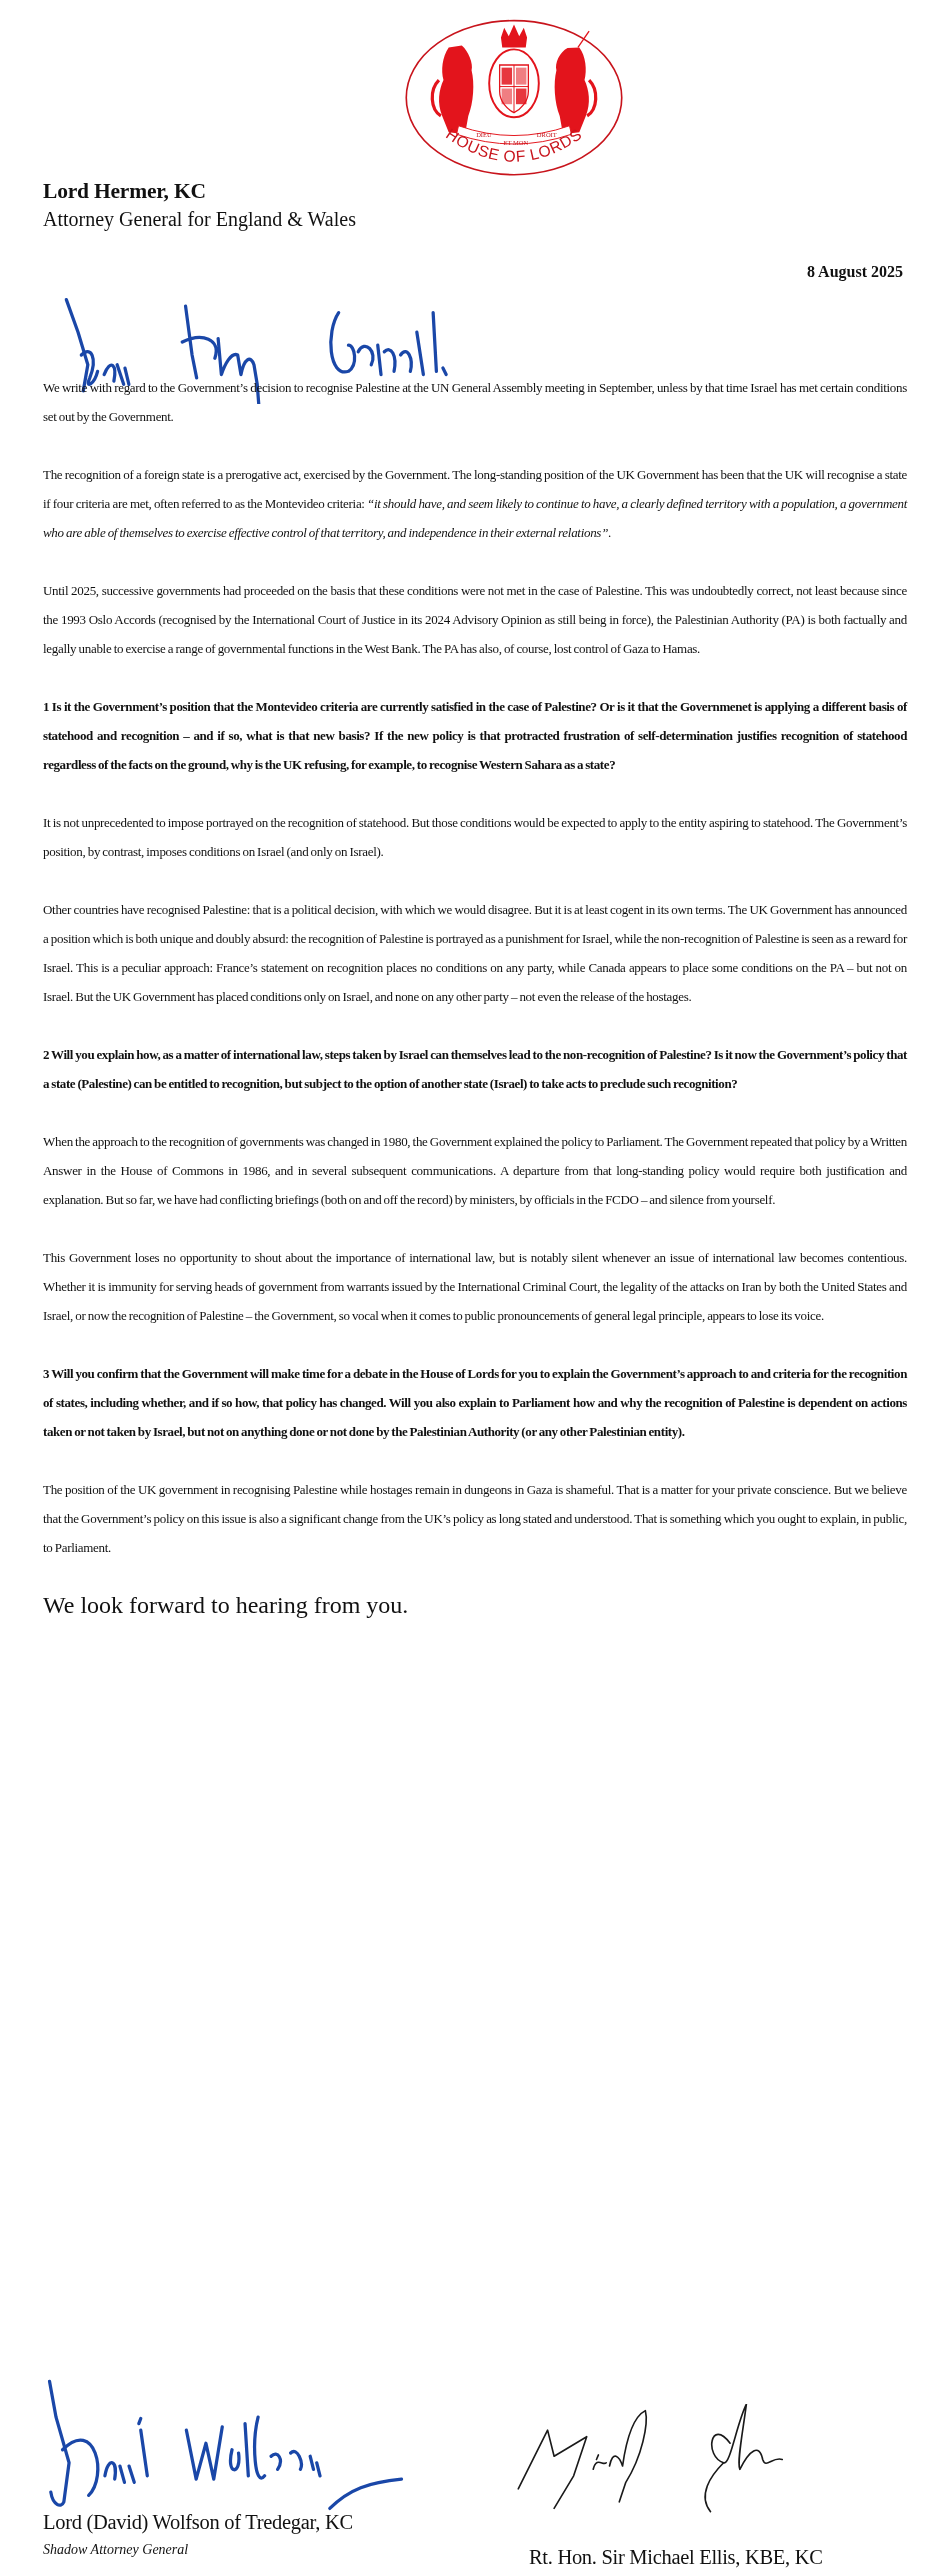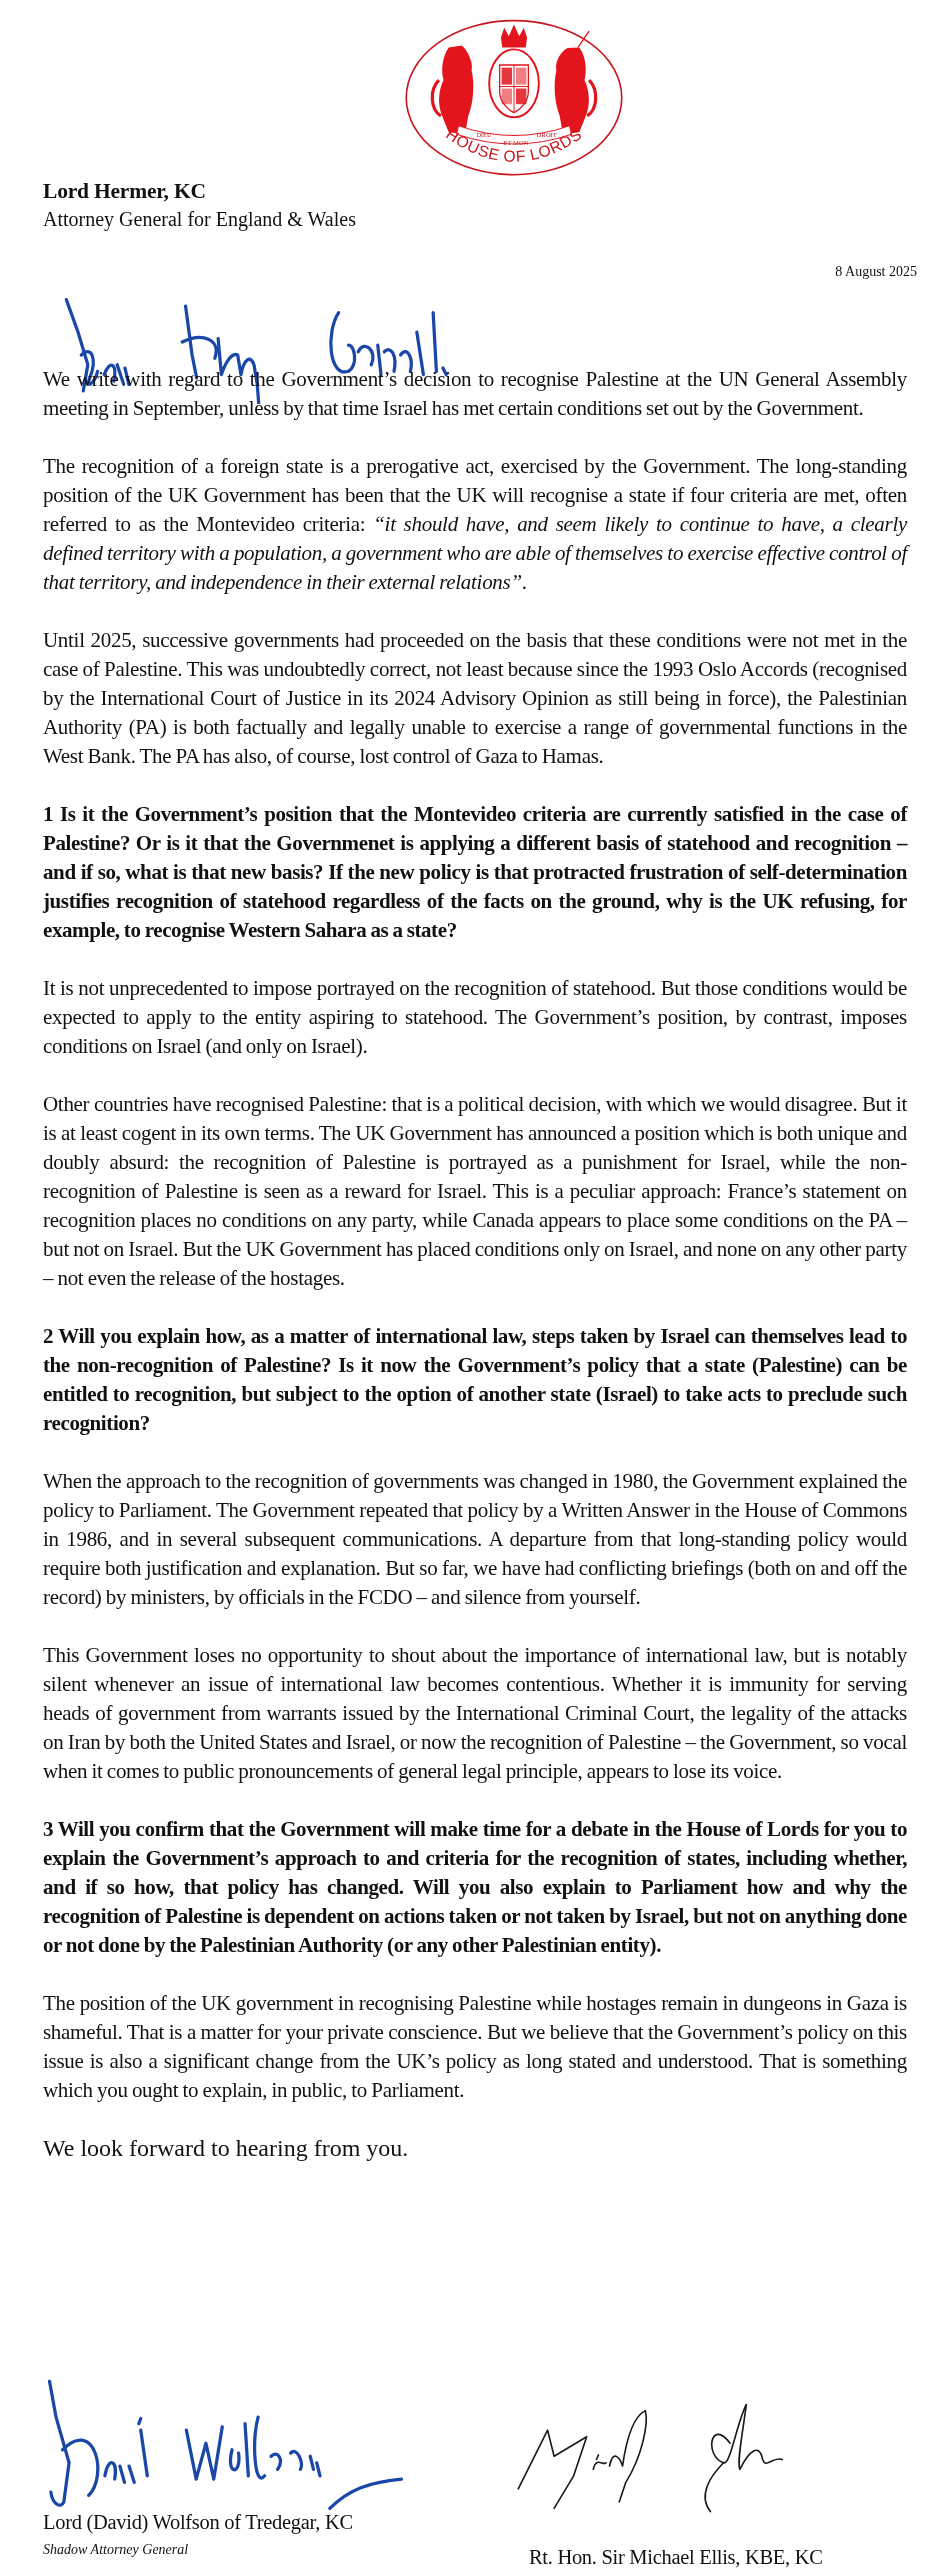--- a/index.html
+++ b/index.html
@@ -3,24 +3,24 @@
 <meta charset="utf-8">
 <style>
   html, body { margin: 0; padding: 0; background: #ffffff; }
   body { width: 949px; height: 2576px; position: relative; overflow: hidden;
          font-family: "Liberation Serif", "DejaVu Serif", serif; color: #111; }
   .page { position: absolute; left: 0; top: 0; width: 949px; height: 2576px; }
   .seal { position: absolute; left: 403px; top: 18px; width: 222px; height: 160px; }
   .addressee { position: absolute; left: 43px; top: 177px; }
   .addressee .name { font-size: 21.5px; line-height: 29px; font-weight: 700; letter-spacing: -0.2px; }
   .addressee .role { font-size: 20px; line-height: 27px; }
-  .date { position: absolute; right: 32px; top: 259px; font-size: 14px; line-height: 26px; }
+  .date { position: absolute; right: 46px; top: 259px; font-size: 16px; line-height: 26px; font-weight: bold; }
   .salutation { position: absolute; left: 52px; top: 293px; width: 430px; height: 111px; }
   .body { position: absolute; left: 43px; top: 365px; width: 864px; }
-  .para { font-size: 21px; line-height: 29px; text-align: justify; margin: 0 0 29px 0;
+  .para { font-size: 13px; line-height: 29px; text-align: justify; margin: 8px 0 29px 0;
           letter-spacing: -0.3px; word-spacing: -0.7px; }
   .para.q { font-weight: 700; letter-spacing: -0.4px; }
   .para .it { font-style: italic; }
   .closing { font-size: 24px; line-height: 29px; margin: 0; }
   .sig-left { position: absolute; left: 43px; top: 2378px; width: 365px; height: 137px; }
   .sig-right { position: absolute; left: 515px; top: 2404px; width: 365px; height: 111px; }
   .signatory { position: absolute; top: 2508px; }
   .signatory.left { left: 43px; }
   .signatory.right { left: 529px; margin-top: 35px; }
   .signatory .name { font-size: 20.5px; line-height: 29px; letter-spacing: -0.3px; text-align: right; }

